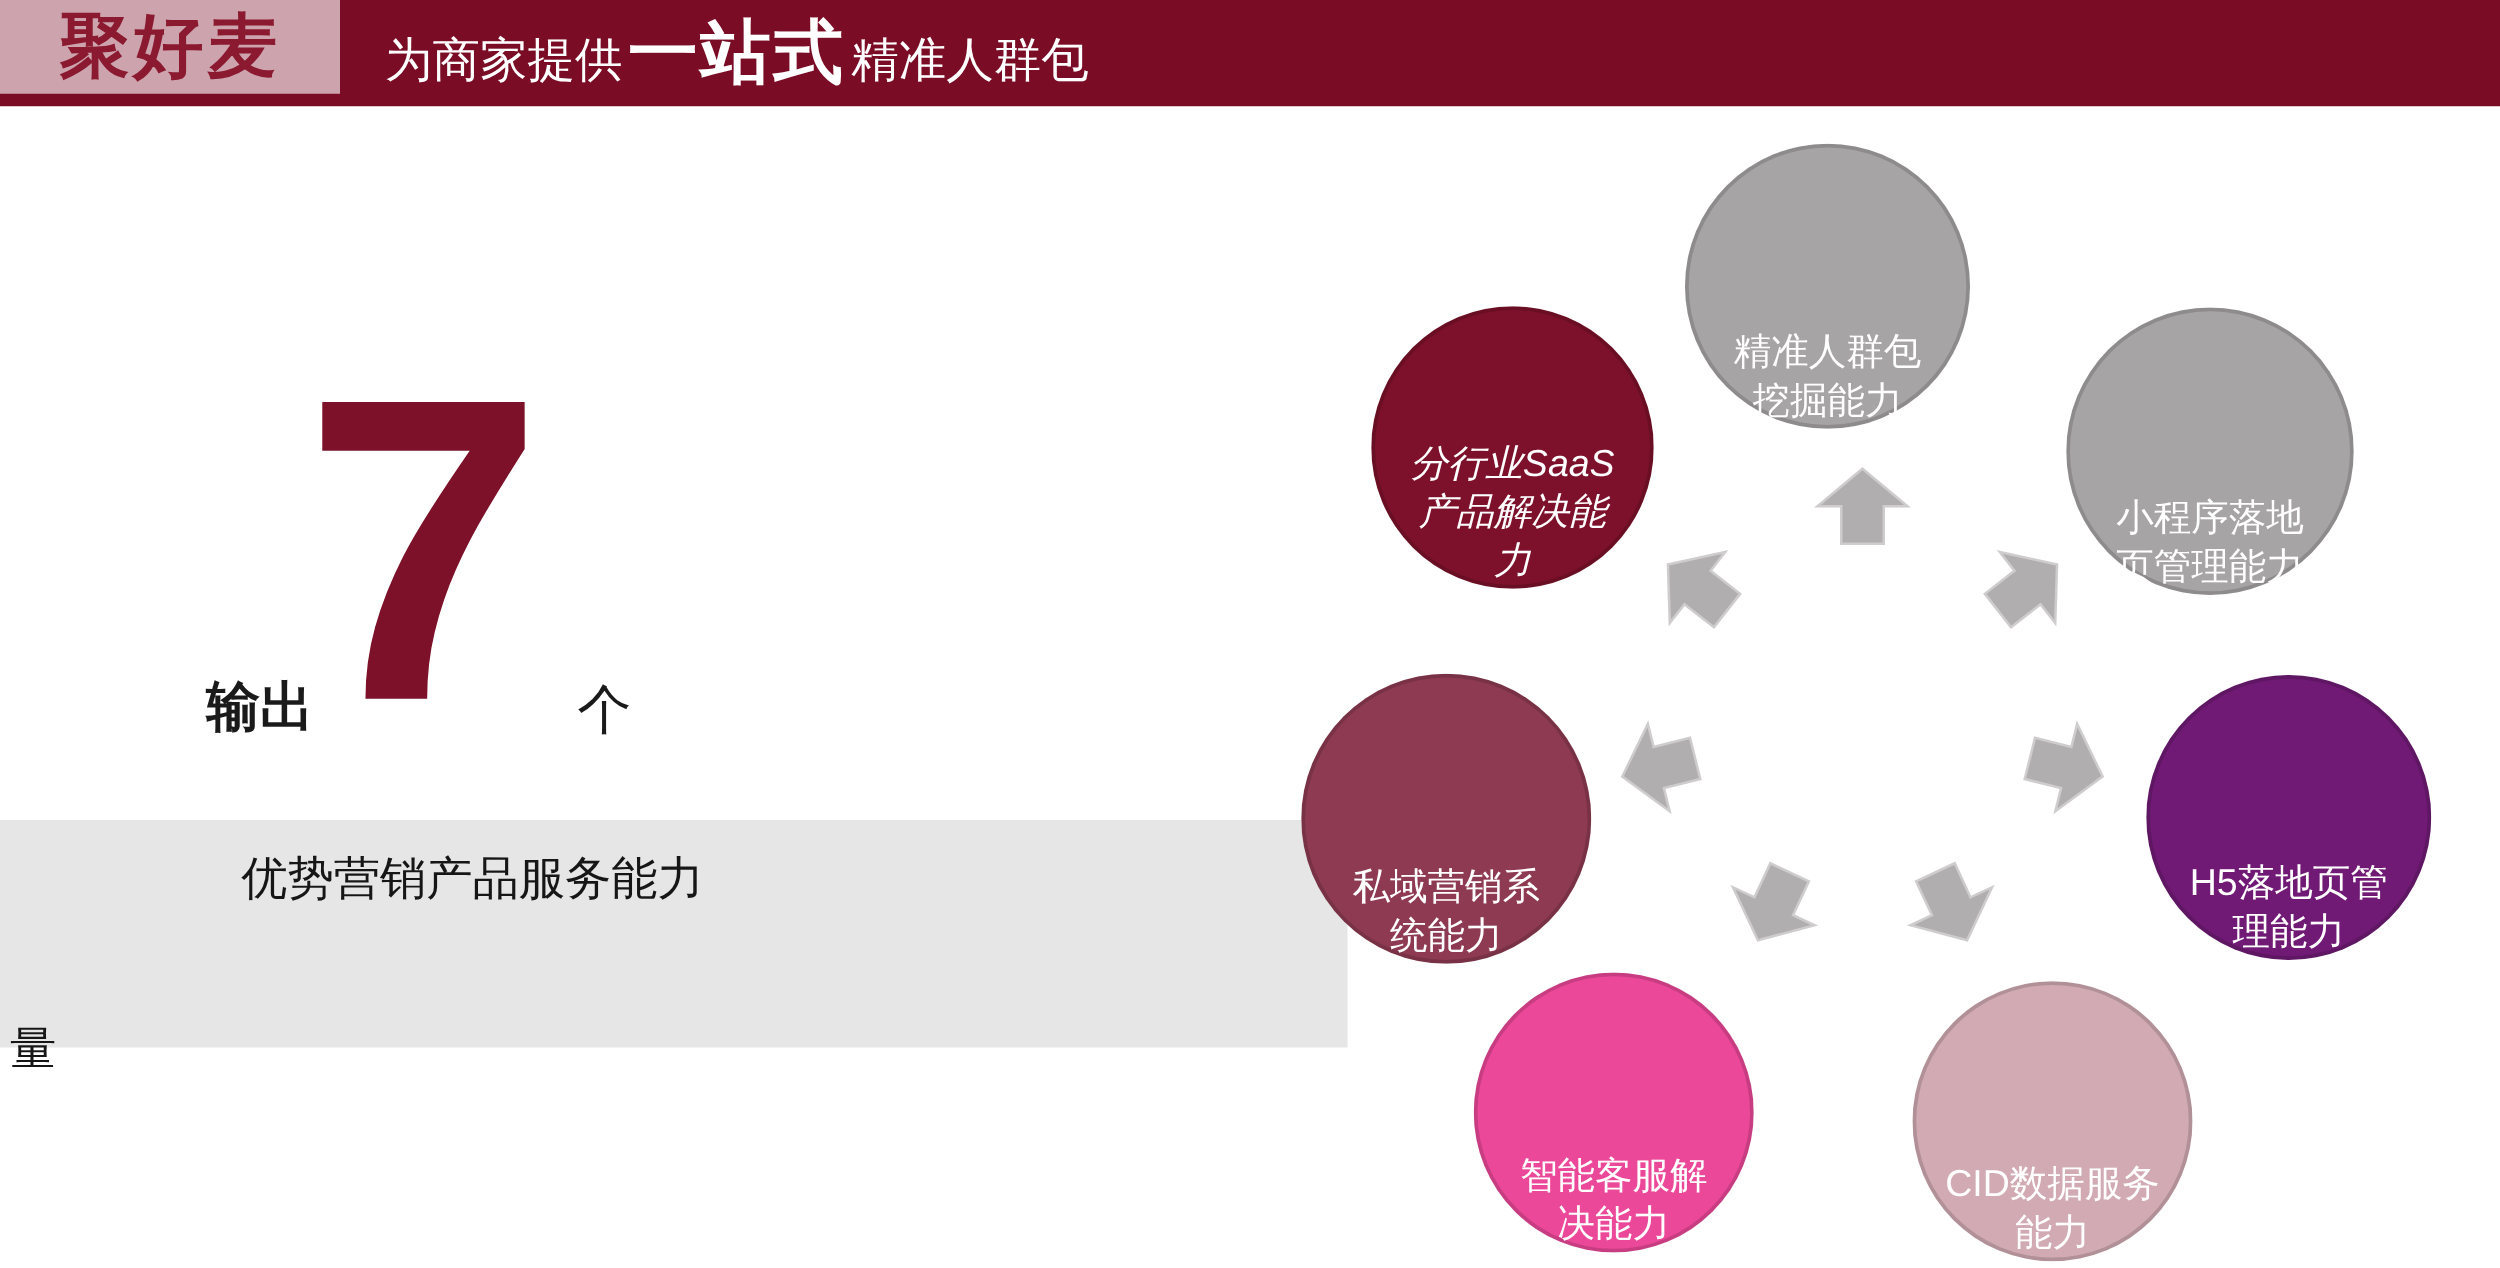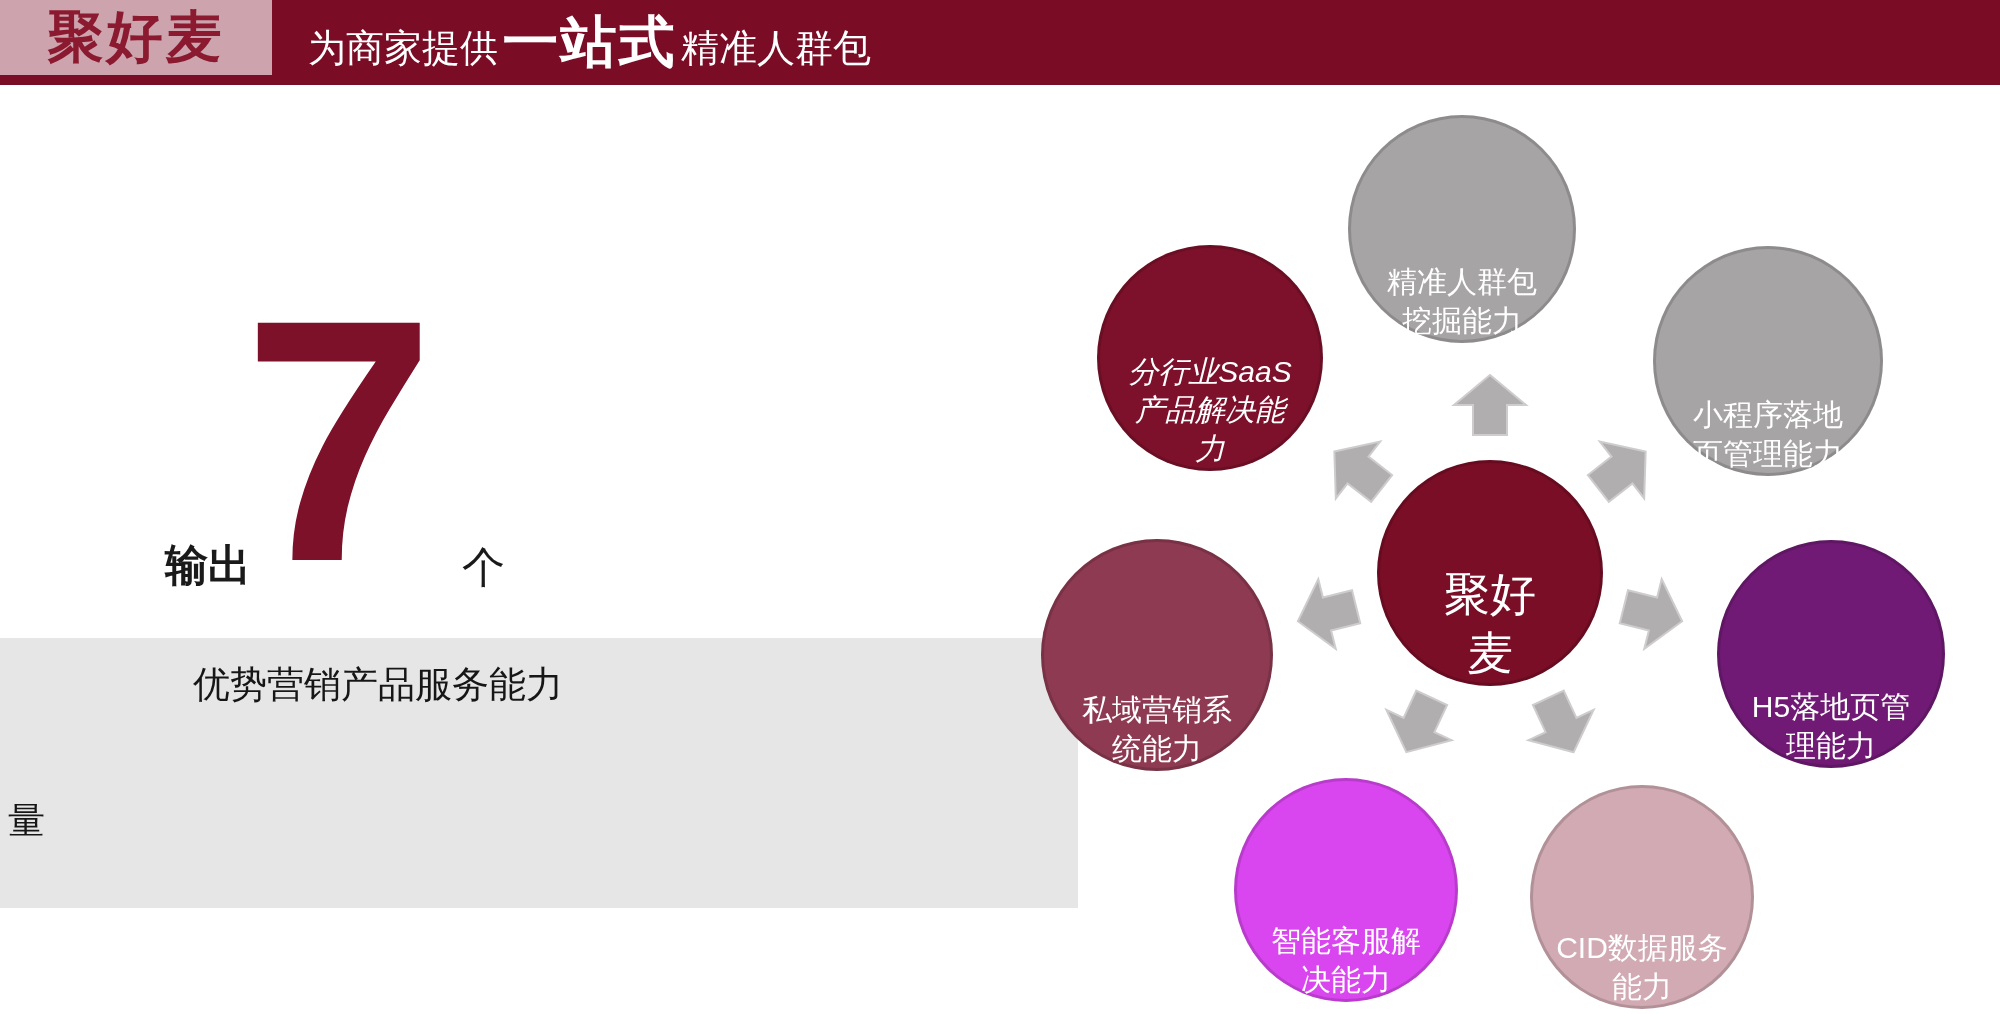--- a/index.html
+++ b/index.html
@@ -18,21 +18,21 @@
     position:absolute;left:308px;top:0;height:85px;line-height:84px;
     color:#ffffff;white-space:nowrap;
   }
   .header-title .t-n{font-size:38px;}
   .header-title .t-b{font-size:56px;font-weight:600;letter-spacing:2px;}
   
   .stat-prefix{position:absolute;left:165px;top:537px;font-size:43px;color:#1a1a1a;font-weight:600;}
   .stat-number{position:absolute;left:243px;top:268px;font-size:345px;line-height:1;font-weight:700;color:#7c1129;}
   .stat-suffix{position:absolute;left:462px;top:539px;font-size:43px;color:#1a1a1a;}
   
-  .summary-box{position:absolute;left:0;top:638px;width:1078px;height:270px;background:#e6e6e6;z-index:1;}
+  .summary-box{position:absolute;left:0;top:656px;width:1078px;height:182px;background:#e6e6e6;z-index:1;}
   .sum-line{position:absolute;font-size:37px;color:#161616;white-space:nowrap;font-weight:500;}
   .sum-line.l1{left:193px;top:22px;}
   .sum-line.l2{left:193px;top:90px;}
   .sum-line.l3{left:8px;top:158px;}
   
   .diagram{position:absolute;left:0;top:0;width:2000px;height:1014px;z-index:2;pointer-events:none;}
   .node{
     position:absolute;border-radius:50%;
     display:flex;align-items:flex-end;justify-content:center;text-align:center;
     color:#ffffff;box-sizing:border-box;border:3px solid rgba(0,0,0,0.15);
@@ -83,26 +83,20 @@
     <svg class="arrow" style="left:1381px;top:693px;transform:rotate(-155deg);" viewBox="0 0 76 64">
       <polygon points="38,2 74,32 55,32 55,62 21,62 21,32 2,32" stroke="#cecccd" stroke-width="2" style="fill: rgb(177, 174, 175);"></polygon>
     </svg>
     <svg class="arrow" style="left:1289px;top:582px;transform:rotate(-104deg);" viewBox="0 0 76 64">
       <polygon points="38,2 74,32 55,32 55,62 21,62 21,32 2,32" stroke="#cecccd" stroke-width="2" style="fill: rgb(177, 174, 175);"></polygon>
     </svg>
     <svg class="arrow" style="left:1320px;top:438px;transform:rotate(-52deg);" viewBox="0 0 76 64">
       <polygon points="38,2 74,32 55,32 55,62 21,62 21,32 2,32" stroke="#cecccd" stroke-width="2" style="fill: rgb(177, 174, 175);"></polygon>
     </svg>
 
-    <div class="node center-node" style="left: 1377px; top: 460px; width: 226px; height: 226px; background-color: rgb(122, 14, 38);">
-      <div class="node-text">
-        <div>聚好</div>
-        <div>麦</div>
-      </div>
-    </div>
 
     <div class="node" style="left: 1348px; top: 115px; width: 228px; height: 228px; background-color: rgb(166, 164, 165);">
       <div class="node-text">
         <div>精准人群包</div>
         <div>挖掘能力</div>
       </div>
     </div>
 
     <div class="node" style="left: 1653px; top: 246px; width: 230px; height: 230px; background-color: rgb(166, 164, 165);">
       <div class="node-text">
@@ -118,21 +112,21 @@
       </div>
     </div>
 
     <div class="node" style="left: 1530px; top: 785px; width: 224px; height: 224px; background-color: rgb(209, 170, 179);">
       <div class="node-text">
         <div>CID数据服务</div>
         <div>能力</div>
       </div>
     </div>
 
-    <div class="node" style="left: 1234px; top: 778px; width: 224px; height: 224px; background-color: #d946ef;">
+    <div class="node" style="left: 1179px; top: 778px; width: 224px; height: 224px; background-color: #ec4899;">
       <div class="node-text">
         <div>智能客服解</div>
         <div>决能力</div>
       </div>
     </div>
 
     <div class="node" style="left: 1041px; top: 539px; width: 232px; height: 232px; background-color: rgb(141, 58, 82);">
       <div class="node-text">
         <div>私域营销系</div>
         <div>统能力</div>

